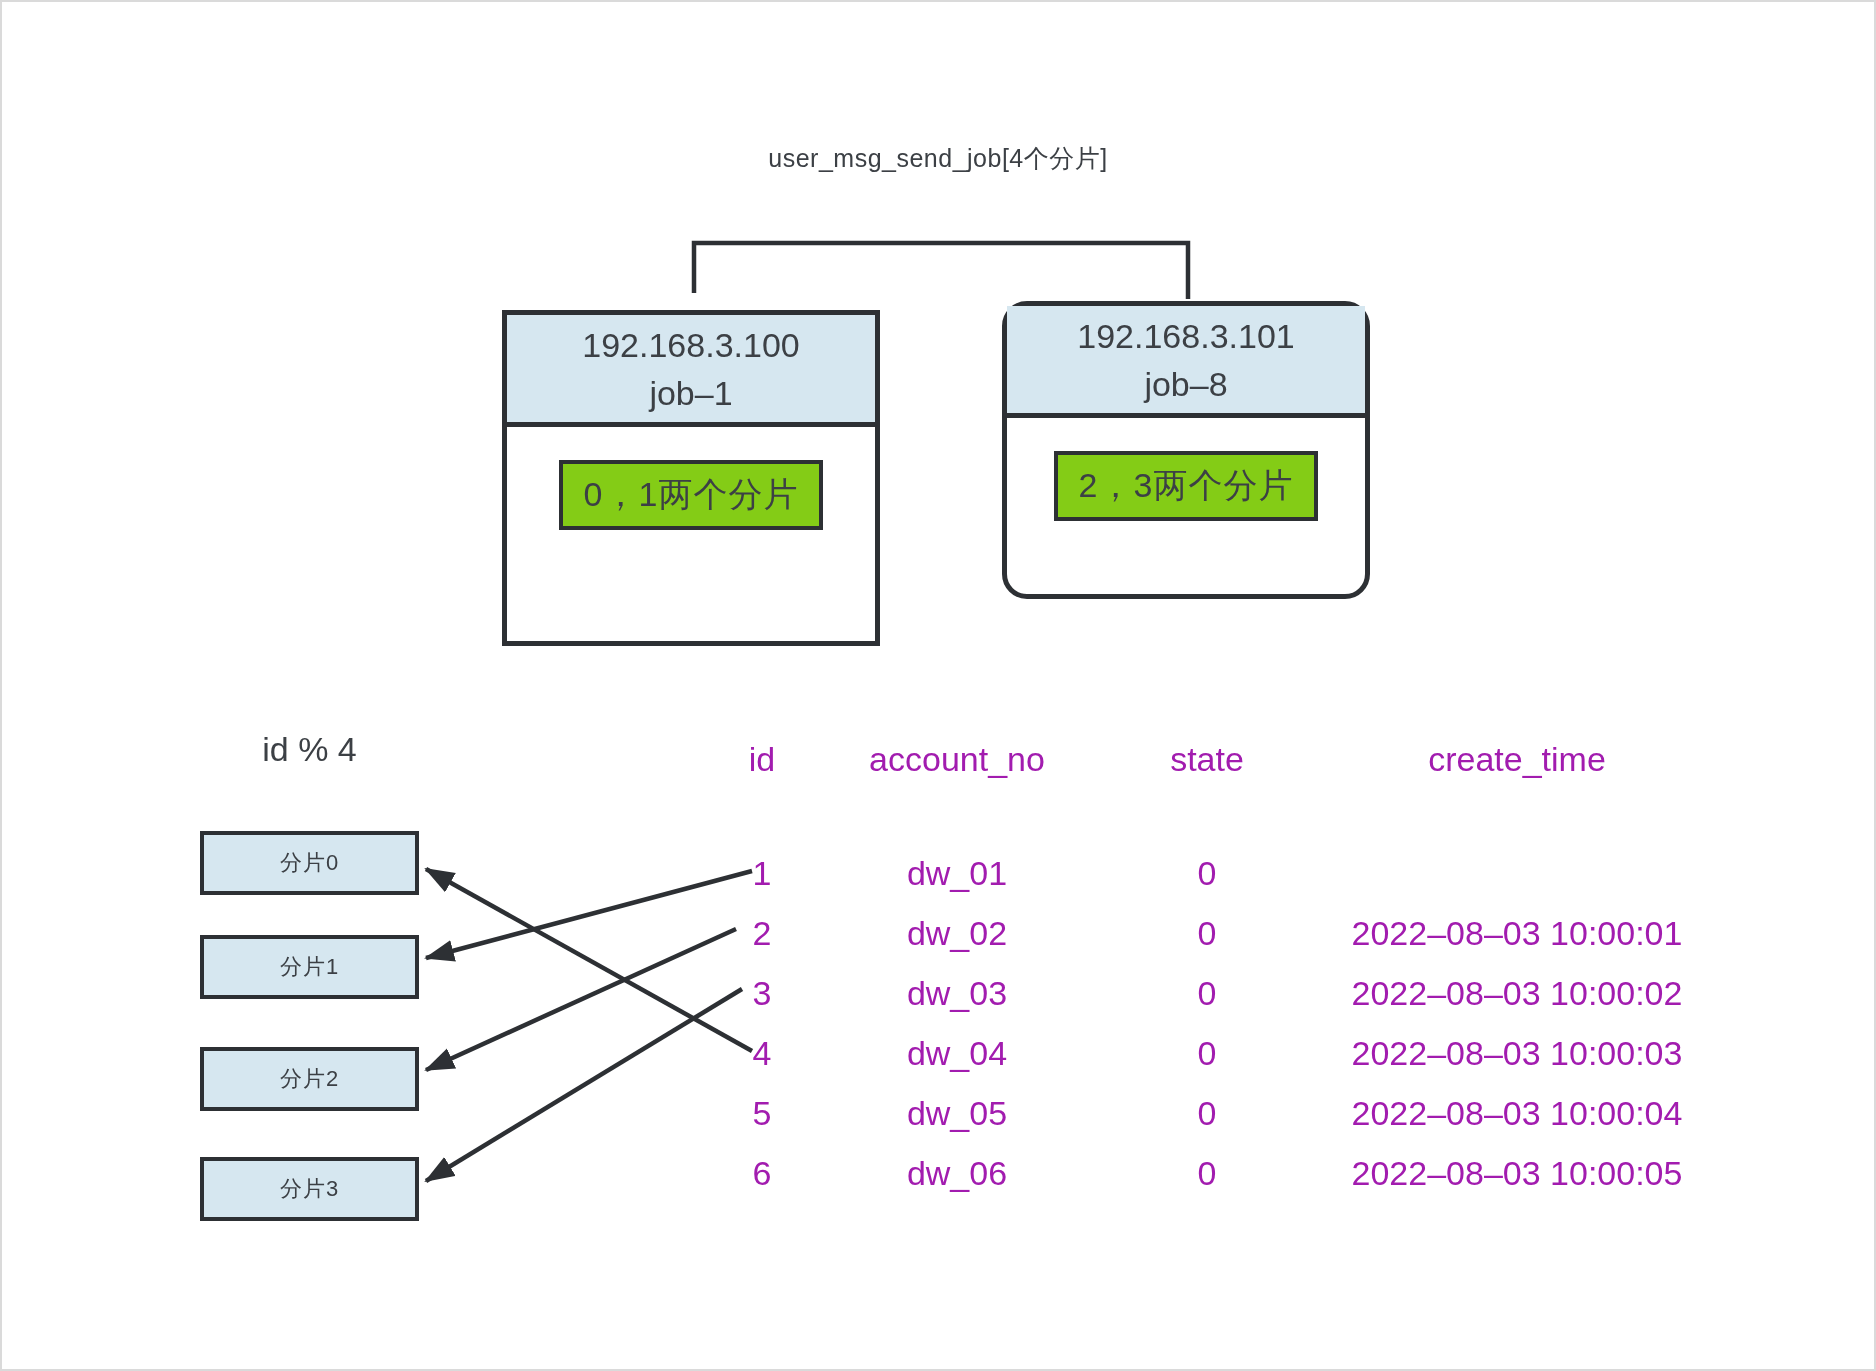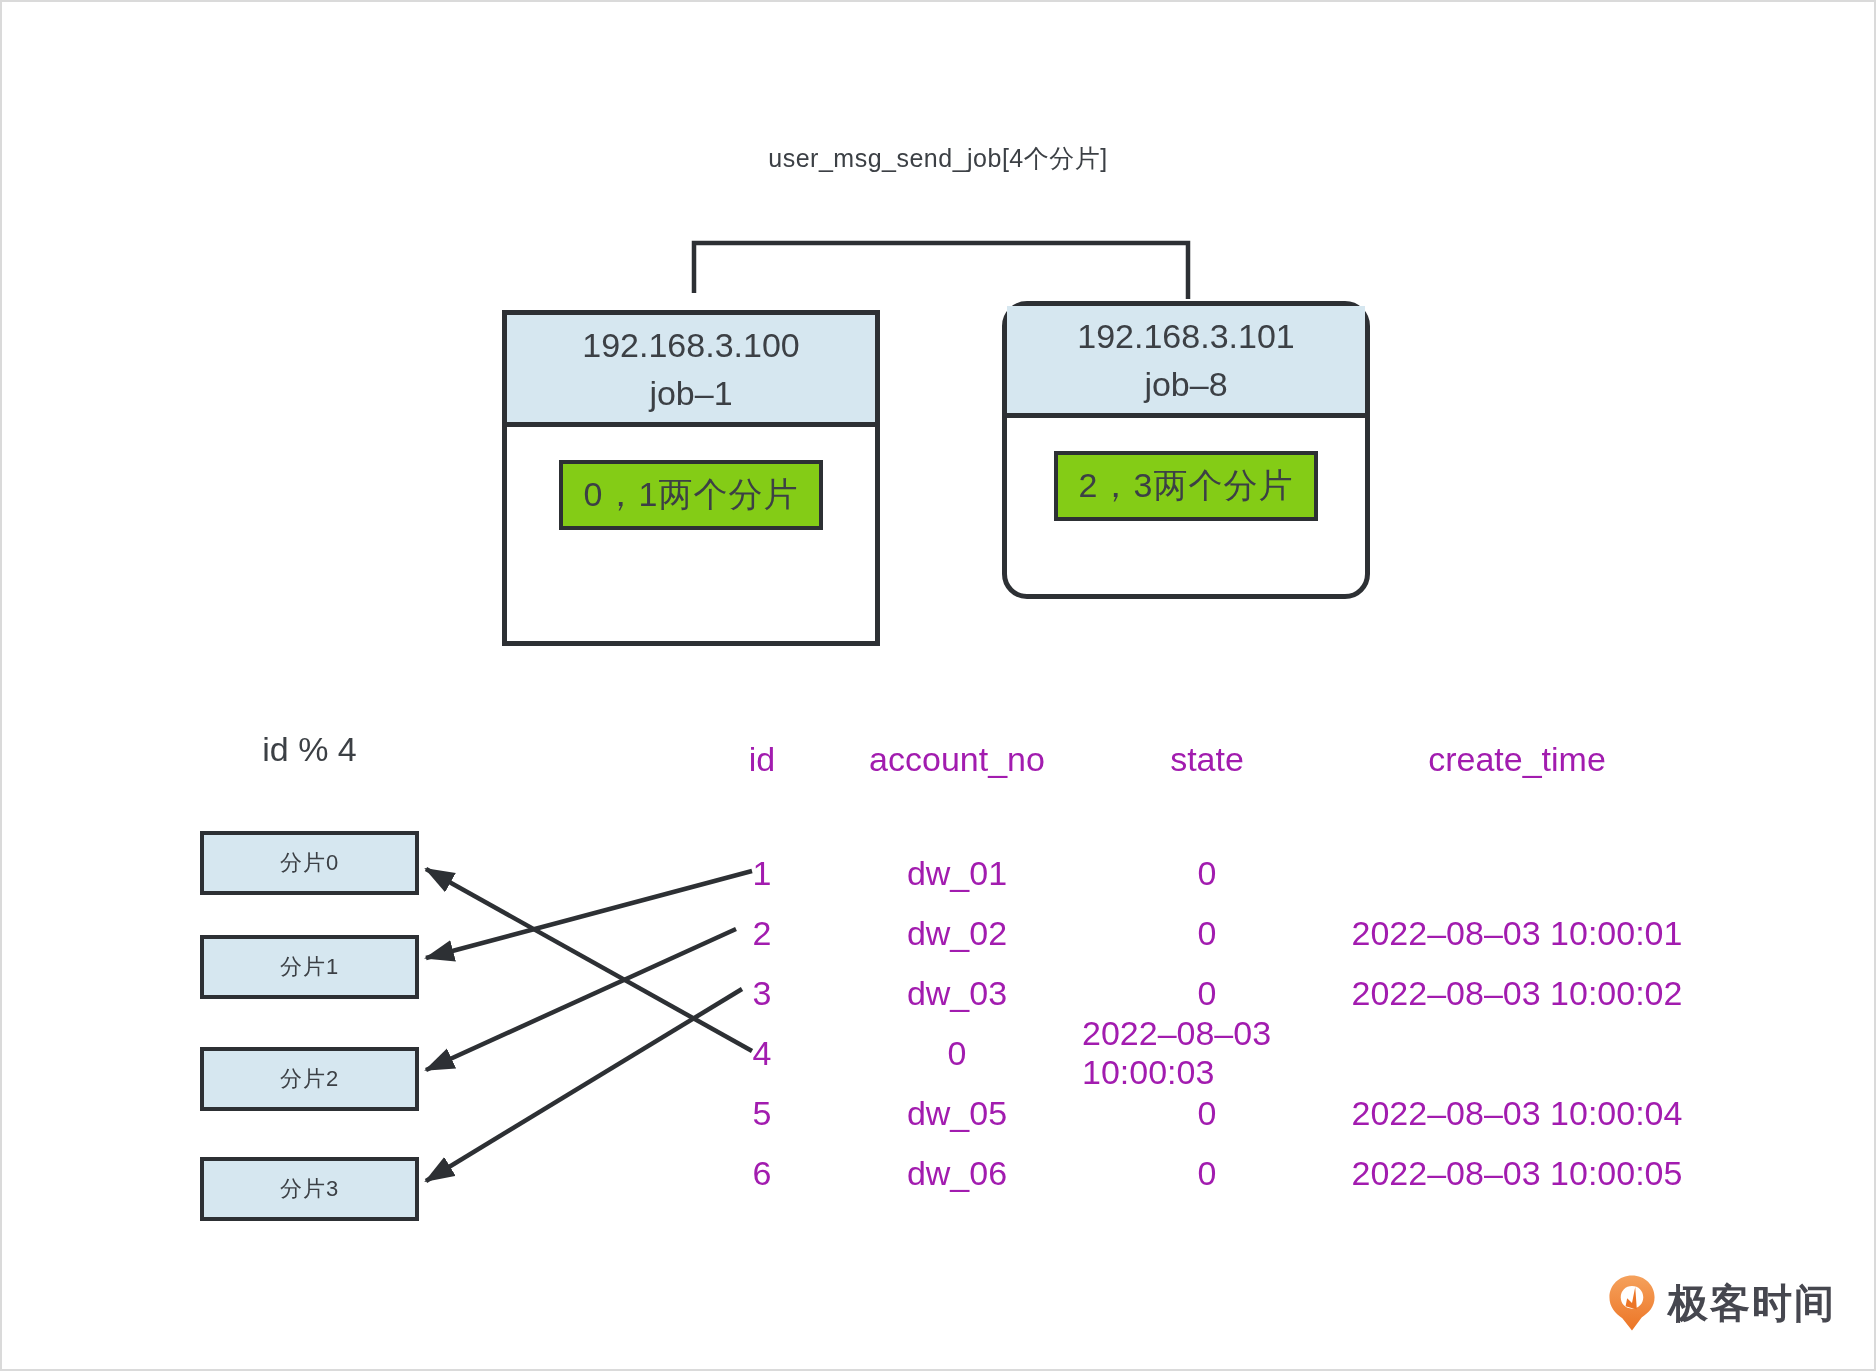--- a/index.html
+++ b/index.html
@@ -115,44 +115,31 @@
     <div class="tbl-cell">2022–08–03 10:00:01</div>
   </div>
   <div class="tbl-row r2">
     <div class="tbl-cell">3</div>
     <div class="tbl-cell">dw_03</div>
     <div class="tbl-cell">0</div>
     <div class="tbl-cell">2022–08–03 10:00:02</div>
   </div>
   <div class="tbl-row r3">
     <div class="tbl-cell">4</div>
+    <div class="tbl-cell">dw_04</div>
     <div class="tbl-cell">0</div>
     <div class="tbl-cell">2022–08–03 10:00:03</div>
   </div>
   <div class="tbl-row r4">
     <div class="tbl-cell">5</div>
     <div class="tbl-cell">dw_05</div>
     <div class="tbl-cell">0</div>
     <div class="tbl-cell">2022–08–03 10:00:04</div>
   </div>
   <div class="tbl-row r5">
     <div class="tbl-cell">6</div>
     <div class="tbl-cell">dw_06</div>
     <div class="tbl-cell">0</div>
     <div class="tbl-cell">2022–08–03 10:00:05</div>
   </div>
 
-  <div class="logo">
-    <svg width="52" height="58" viewBox="0 0 64 72">
-      <defs>
-        <linearGradient id="og" x1="0" y1="0" x2="0" y2="1">
-          <stop offset="0" stop-color="#f5a15c"></stop>
-          <stop offset="1" stop-color="#ec7526"></stop>
-        </linearGradient>
-      </defs>
-      <path fill="url(#og)" fill-rule="evenodd" d="M32 2 C16 2 4 14 4 29 C4 41 11 49 20 55 L32 70 L44 54 C53 48 60 41 60 29 C60 14 48 2 32 2 Z
-           M32 15 C40 15 46 21 46 29 C46 37 40 43 32 43 C24 43 18 37 18 29 C18 21 24 15 32 15 Z"></path>
-      <path fill="#ec7526" d="M36 16 L32 36 L26 30 L24 40 L38 44 Z"></path>
-    </svg>
-    <span class="logo-text">极客时间</span>
-  </div>
 
 </div>
 
 </body></html>

